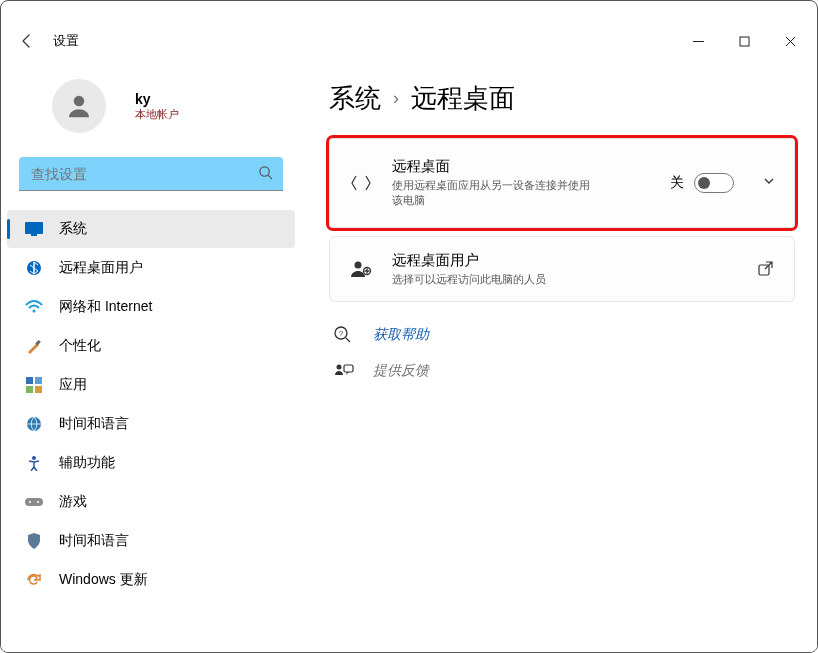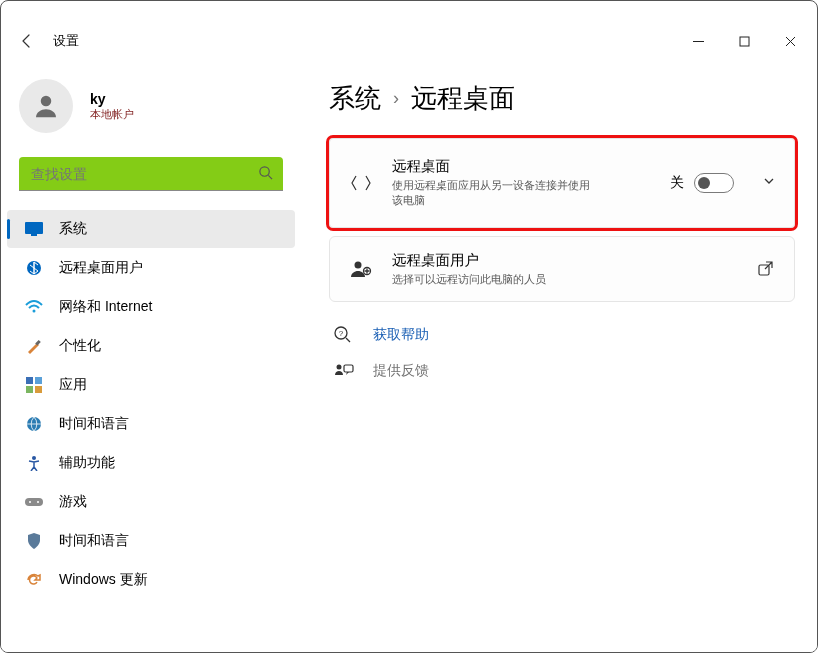--- a/index.html
+++ b/index.html
@@ -49,42 +49,43 @@
   .sidebar {
     width: 300px;
     padding: 10px 0;
     display: flex;
     flex-direction: column;
   }
   .profile {
     display: flex;
     align-items: center;
     padding: 8px 18px 20px 18px;
-    gap: 17px;
+    gap: 29px;
+    margin-left: 33px;
   }
   .avatar {
     width: 54px; height: 54px;
     border-radius: 50%;
     background: #e9e9e9;
     display: flex; align-items: center; justify-content: center;
   }
   .avatar svg { width: 30px; height: 30px; fill: #6b6b6b; }
   .profile-text .name { font-size: 14px; font-weight: 600; }
   .profile-text .sub { font-size: 11px; color: #7f1d1d; }
   .searchbox {
     margin: 4px 18px 18px 18px;
     position: relative;
   }
   .searchbox input {
     width: 100%;
     height: 34px;
     padding: 0 36px 0 12px;
     border: none;
     border-bottom: 1.5px solid #888;
-    background: #84cc16;
+    background: #7dd3fc;
     border-radius: 4px 4px 0 0;
     font-size: 14px;
     outline: none;
   }
   .searchbox .sicon {
     position: absolute;
     right: 10px; top: 50%; transform: translateY(-50%);
     color: #555; font-size: 14px;
   }
   .nav { flex: 1; overflow: auto; }
@@ -168,21 +169,21 @@
   .chev {
     margin-left: 10px;
     color:#333;
   }
   .extlink {
     width: 22px; height:22px; display:flex;align-items:center;justify-content:center;
     color:#333;
   }
   .footer-links { margin-top: 24px; display:flex; flex-direction:column; gap:18px; padding-left:4px;}
   .flink { display:flex; align-items:center; gap:18px; font-size:14px; }
-  .flink .lbl { color:#1a5fb4; cursor:pointer; }
+  .flink .lbl { color:#1a5fb4; cursor:pointer;font-style:italic; }
   .flink .licon { width:22px; display:flex; align-items:center; justify-content:center; color:#333;}
 </style>
 </head>
 <body>
 
 <div class="titlebar">
   <div class="back">
     <svg viewBox="0 0 16 16" width="16" height="16">
         <path d="M10 2 L4 8 L10 14" stroke="#333" stroke-width="1.2" fill="none" stroke-linecap="round" stroke-linejoin="round"></path>
       </svg>

